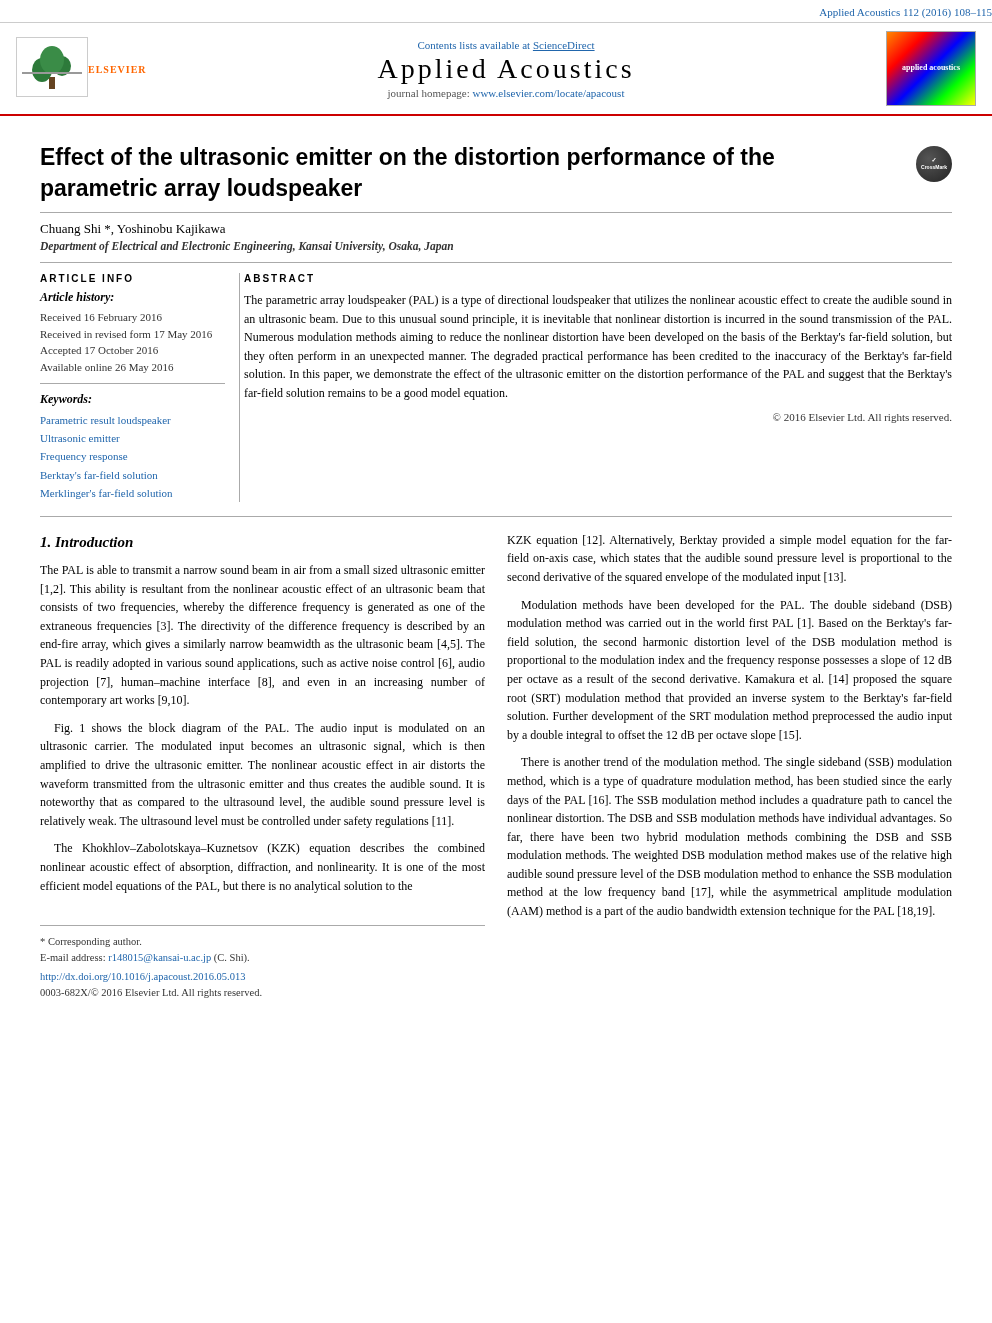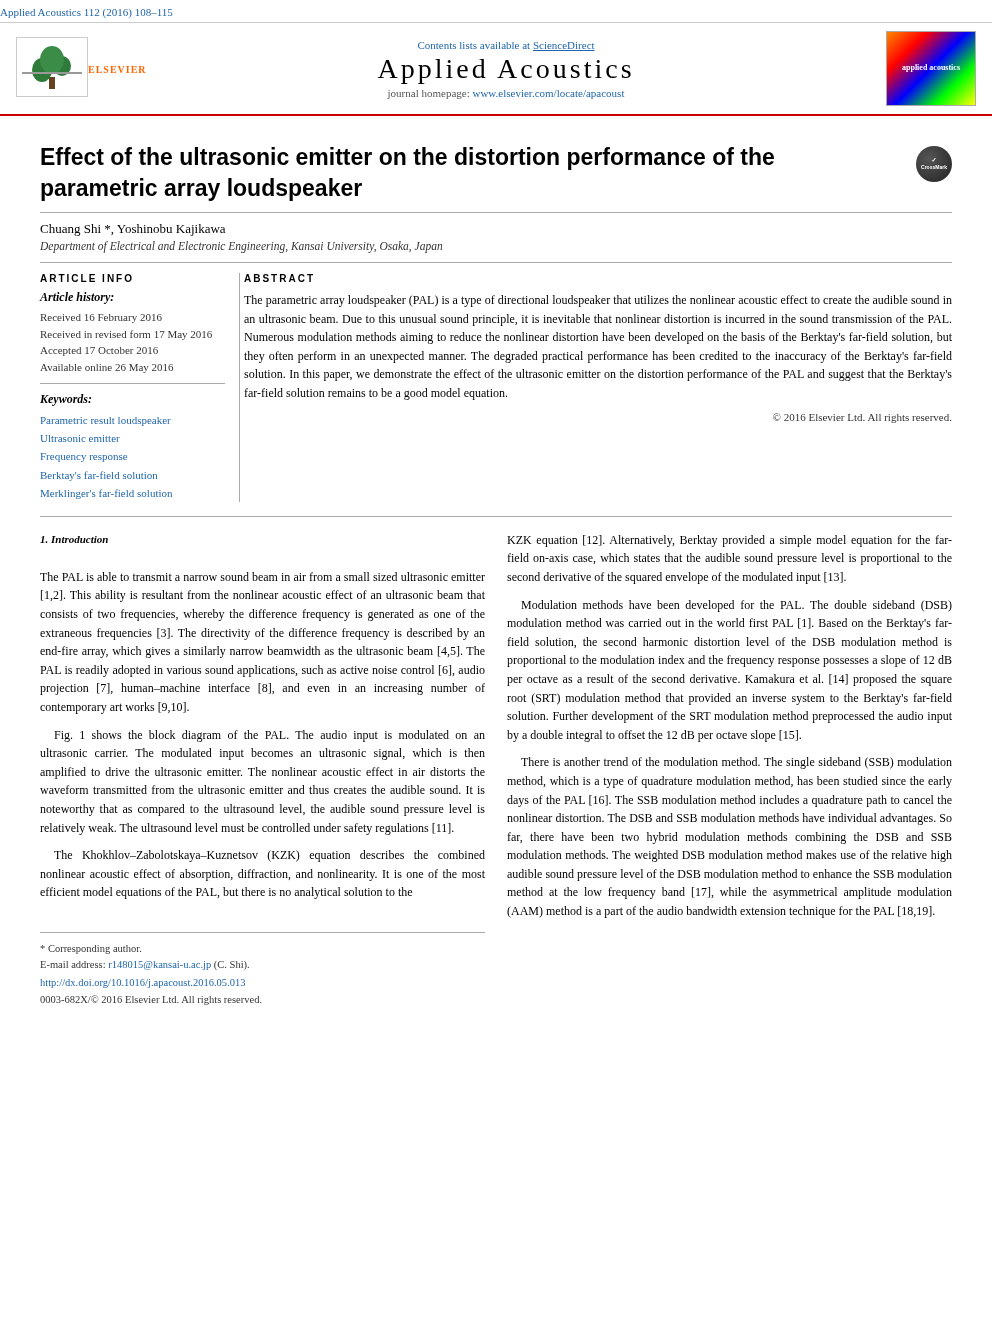--- a/index.html
+++ b/index.html
@@ -7,21 +7,21 @@
       background: #fff;
       font-family: "Times New Roman", Times, serif;
       font-size: 13px;
       color: #000;
       width: 992px;
       min-height: 1323px;
     }
 
     
     .journal-top-bar {
-      text-align: left;
+      text-align: right;
       padding: 6px 0 4px;
       font-size: 11px;
       color: #2166ac;
       border-bottom: 1px solid #ccc;
     }
 
     
     .journal-header {
       display: flex;
       align-items: center;
@@ -138,20 +138,21 @@
     .authors {
       font-size: 13px;
       margin: 8px 0 3px;
       color: #000;
     }
     .affiliation {
       font-style: italic;
       font-size: 11.5px;
       color: #333;
       margin-bottom: 10px;
+      font-weight: bold;
     }
 
     
     .article-meta {
       display: flex;
       gap: 4px;
       margin-top: 10px;
       border-top: 1px solid #aaa;
       padding-top: 10px;
     }
@@ -229,24 +230,24 @@
       gap: 22px;
     }
     .body-col {
       flex: 1;
       font-size: 12px;
       line-height: 1.55;
       text-align: justify;
       color: #000;
     }
     .body-col h3 {
-      font-size: 11px;
+      font-size: 15px;
       font-weight: bold;
       font-style: italic;
-      margin-bottom: 20px;
+      margin-bottom: 7px;
       font-family: "Times New Roman";
     }
     .body-col p {
       margin-bottom: 9px;
       text-indent: 14px;
     }
     .body-col p.no-indent { text-indent: 0; }
     .body-col a { color: #2166ac; text-decoration: none; }
 
     

